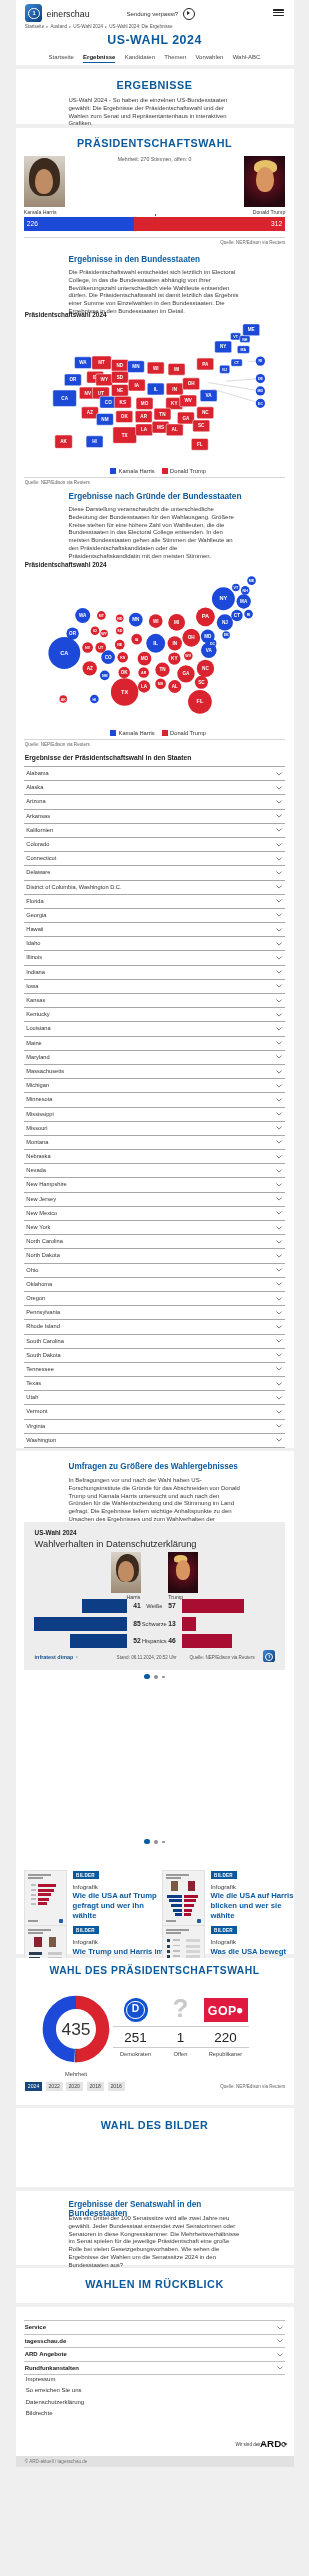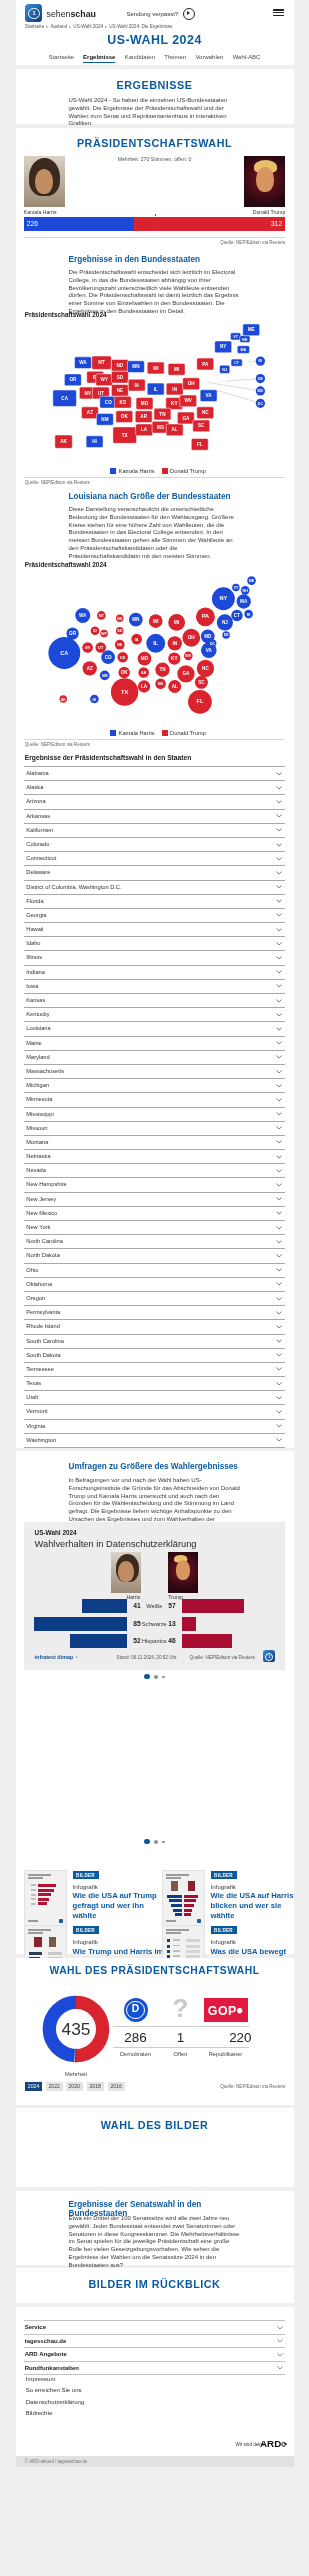--- a/index.html
+++ b/index.html
@@ -9,21 +9,21 @@
   .h-big{position:absolute;left:0;width:100%;text-align:center;color:#0c5a9e;font-weight:700;font-size:10.8px;letter-spacing:0.5px;}
   .h-sub{position:absolute;left:53px;width:175px;color:#0c5a9e;font-weight:700;font-size:8.2px;}
   .para{position:absolute;left:53px;width:172px;font-size:6px;line-height:1.3;color:#3b3b3b;}
   .chart-label{position:absolute;left:9.3px;font-size:6.4px;font-weight:700;color:#222;}
   .src{position:absolute;font-size:4.6px;color:#666;}
   .hr{position:absolute;left:8.2px;right:8.2px;height:0.5px;background:#d6d6d6;}
   
   .logo-box{position:absolute;left:9.3px;top:4.1px;width:17.5px;height:17.5px;border-radius:3.6px;background:linear-gradient(135deg,#3c8ad8,#0b3d7c);}
   .logo-box .ring{position:absolute;left:3.6px;top:3.6px;width:9.3px;height:9.3px;border:1px solid #fff;border-radius:50%;color:#fff;font-size:5.7px;font-weight:700;text-align:center;line-height:9.3px;}
   .wordmark{position:absolute;left:31px;top:9.3px;font-size:8.8px;color:#1d1d1d;}
-  .wordmark b{font-weight:700;}
+  .wordmark b{font-weight:400;}
   .sendung{position:absolute;left:111px;top:10.8px;font-size:6px;color:#333;}
   .play{position:absolute;left:167px;top:7.7px;width:10.3px;height:10.3px;border:0.8px solid #222;border-radius:50%;}
   .play:after{content:"";position:absolute;left:3.6px;top:2.6px;border-left:3.6px solid #222;border-top:2.6px solid transparent;border-bottom:2.6px solid transparent;}
   .burger{position:absolute;right:9.3px;top:9.3px;width:11.3px;height:7.2px;cursor:pointer;}
   .burger span{display:block;height:1.3px;background:#222;margin-bottom:1.5px;border-radius:0.5px;}
   .crumbs{position:absolute;left:9.3px;top:24px;font-size:4.6px;color:#555;}
   .crumbs span.sep{color:#888;margin:0 2.1px;font-size:4.1px;}
   .pagetitle{position:absolute;left:0;width:100%;top:33px;text-align:center;color:#0c5a9e;font-size:12.4px;font-weight:700;letter-spacing:0.5px;}
   .nav{position:absolute;left:0;top:54px;width:100%;text-align:center;font-size:6px;color:#4a4a4a;}
   .nav span{margin:0 4.6px;padding-bottom:1.5px;cursor:pointer;}
@@ -97,21 +97,21 @@
 </style>
 </head>
 <body>
 
 <div class="page">
 
   <div class="card" style="top:0;height:65px;">
     <div class="logo-box">
         <div class="ring">1</div>
       </div>
-    <div class="wordmark"><span>sehen</span><b>schau</b></div>
+    <div class="wordmark"><span>einer</span><b>schau</b></div>
     <div class="sendung">Sendung verpasst?</div>
     <div class="play"></div>
     <div class="burger">
         <span></span>
         <span></span>
         <span></span>
       </div>
     <div class="crumbs" id="crumbs"><span>Startseite</span><span class="sep">▸</span><span>Ausland</span><span class="sep">▸</span><span>US-Wahl 2024</span><span class="sep">▸</span><span>US-Wahl 2024: Die Ergebnisse</span></div>
     <div class="pagetitle">US-WAHL 2024</div>
     <div class="nav" id="nav"><span class="">Startseite</span><span class="active">Ergebnisse</span><span class="">Kandidaten</span><span class="">Themen</span><span class="">Vorwahlen</span><span class="">Wahl-ABC</span></div>
@@ -355,21 +355,21 @@
         <line x1="330.7" y1="132.32" x2="424" y2="160" stroke="#bbb" stroke-width="1"></line>
         <g>
           <circle cx="424" cy="160" r="9" fill="#1c49d8"></circle>
           <text x="424" y="162.5" fill="#fff" font-size="7" font-weight="bold" text-anchor="middle" font-family="Liberation Sans, sans-serif">DC</text>
         </g>
       </svg>
     <div class="legend" style="top:340px;" id="legend1"><span class="sw" style="background: rgb(28, 73, 216);"></span><span>Kamala Harris</span><span class="sw" style="background: rgb(217, 35, 46);"></span><span>Donald Trump</span></div>
     <div class="hr" style="top:349px;"></div>
     <div class="src" style="top:352px;left:9.3px;">Quelle: NEP/Edison via Reuters</div>
 
-    <div class="h-sub" style="top:364px;">Louisiana nach Größe der Bundesstaaten</div>
+    <div class="h-sub" style="top:364px;">Ergebnisse nach Gründe der Bundesstaaten</div>
     <div class="para" style="top:378px;">Diese Darstellung veranschaulicht die unterschiedliche Bedeutung der Bundesstaaten für den Wahlausgang. Größere Kreise stehen für eine höhere Zahl von Wahlleuten, die die Bundesstaaten in das Electoral College entsenden. In den meisten Bundesstaaten gehen alle Stimmen der Wahlleute an den Präsidentschaftskandidaten oder die Präsidentschaftskandidatin mit den meisten Stimmen.</div>
     <div class="chart-label" style="top:433px;">Präsidentschaftswahl 2024</div>
     <svg id="map2" class="abs" style="left:26px;top:442px;" width="227" height="156" viewBox="0 0 440 302">
         <g>
           <circle cx="78.96000000000001" cy="87.9" r="14.5" fill="#1c49d8"></circle>
           <text x="78.96000000000001" y="90.9" fill="#fff" font-size="9" font-weight="bold" text-anchor="middle" font-family="Liberation Sans, sans-serif">WA</text>
         </g>
         <g>
           <circle cx="59.28000000000001" cy="123" r="11.9" fill="#1c49d8"></circle>
           <text x="59.28000000000001" y="126" fill="#fff" font-size="9" font-weight="bold" text-anchor="middle" font-family="Liberation Sans, sans-serif">OR</text>
@@ -875,27 +875,27 @@
         <path d="M 80 28 A 52 52 0 0 0 77.3722926688304 131.93356481295808" fill="none" stroke="#1c49d8" stroke-width="26"></path>
         <path d="M 80 28 A 52 52 0 1 1 78.12267451204329 131.9661009602632" fill="none" stroke="#d9232e" stroke-width="26"></path>
         <text x="80" y="92" text-anchor="middle" font-size="34" fill="#333" font-family="Liberation Sans, sans-serif">435</text>
         <line x1="80" y1="118" x2="80" y2="146" stroke="#333" stroke-width="1.5" stroke-dasharray="3,3"></line>
       </svg>
     <div class="abs" style="left:19.6px;top:113px;width:82px;text-align:center;font-size:5.7px;color:#444;">Mehrheit</div>
     <div id="housecols">
         <div class="dem-logo" style="left: 108px; top: 40px;">
           <span>D</span>
         </div>
-        <div class="col-num" style="left: 94px; top: 72px; width: 52px;">286</div>
+        <div class="col-num" style="left: 94px; top: 72px; width: 52px;">251</div>
         <div class="col-lab" style="left: 94px; top: 93px; width: 52px;">Demokraten</div>
         <div class="q-icon" style="left: 157px; top: 35px;">?</div>
         <div class="col-num" style="left: 139px; top: 72px; width: 52px;">1</div>
         <div class="col-lab" style="left: 139px; top: 93px; width: 52px;">Offen</div>
         <div class="gop-logo" style="left: 188px; top: 40px;">GOP<i>⬤</i></div>
-        <div class="col-num" style="left: 184px; top: 72px; width: 52px; text-align: right;">220</div>
+        <div class="col-num" style="left: 184px; top: 72px; width: 52px;">220</div>
         <div class="col-lab" style="left: 184px; top: 93px; width: 52px;">Republikaner</div>
         <div class="colline" style="top: 68px;"></div>
         <div class="colline" style="top: 89px;"></div>
       </div>
     <div id="chips">
         <div class="chip active" style="left: 9.3px; top: 124px; width: 17.5px;">2024</div>
         <div class="chip" style="left: 30px; top: 124px; width: 17.5px;">2022</div>
         <div class="chip" style="left: 50px; top: 124px; width: 17.5px;">2020</div>
         <div class="chip" style="left: 71px; top: 124px; width: 17.5px;">2018</div>
         <div class="chip" style="left: 92px; top: 124px; width: 17.5px;">2016</div>
@@ -906,21 +906,21 @@
   <div class="card" style="top:2108px;height:79px;">
     <div class="h-big" style="top:11.3px;">WAHL DES BILDER</div>
   </div>
 
   <div class="card" style="top:2191px;height:74px;">
     <div class="h-sub" style="top:9.3px;width:185px;">Ergebnisse der Senatswahl in den Bundesstaaten</div>
     <div class="para" style="top:24px;">Etwa ein Drittel der 100 Senatssitze wird alle zwei Jahre neu gewählt. Jeder Bundesstaat entsendet zwei Senatorinnen oder Senatoren in diese Kongresskammer. Die Mehrheitsverhältnisse im Senat spielen für die jeweilige Präsidentschaft eine große Rolle bei vielen Gesetzgebungsvorhaben. Wie sehen die Ergebnisse der Wahlen um die Senatssitze 2024 in den Bundesstaaten aus?</div>
   </div>
 
   <div class="card" style="top:2268px;height:35px;">
-    <div class="h-big" style="top:10.3px;">BILDER IM RÜCKBLICK</div>
+    <div class="h-big" style="top:10.3px;">WAHLEN IM RÜCKBLICK</div>
   </div>
 
   <div class="card" style="top:2307px;height:160px;">
     <div class="abs" style="left:8.2px;right:8.2px;top:13px;" id="footacc">
         <div class="f-acc"><span>Service</span><svg width="6.2" height="4.1" viewBox="0 0 12 8">
             <polyline points="1,1 6,6 11,1" fill="none" stroke="#666" stroke-width="1.5"></polyline>
           </svg></div>
         <div class="f-acc"><span>tagesschau.de</span><svg width="6.2" height="4.1" viewBox="0 0 12 8">
             <polyline points="1,1 6,6 11,1" fill="none" stroke="#666" stroke-width="1.5"></polyline>
           </svg></div>

